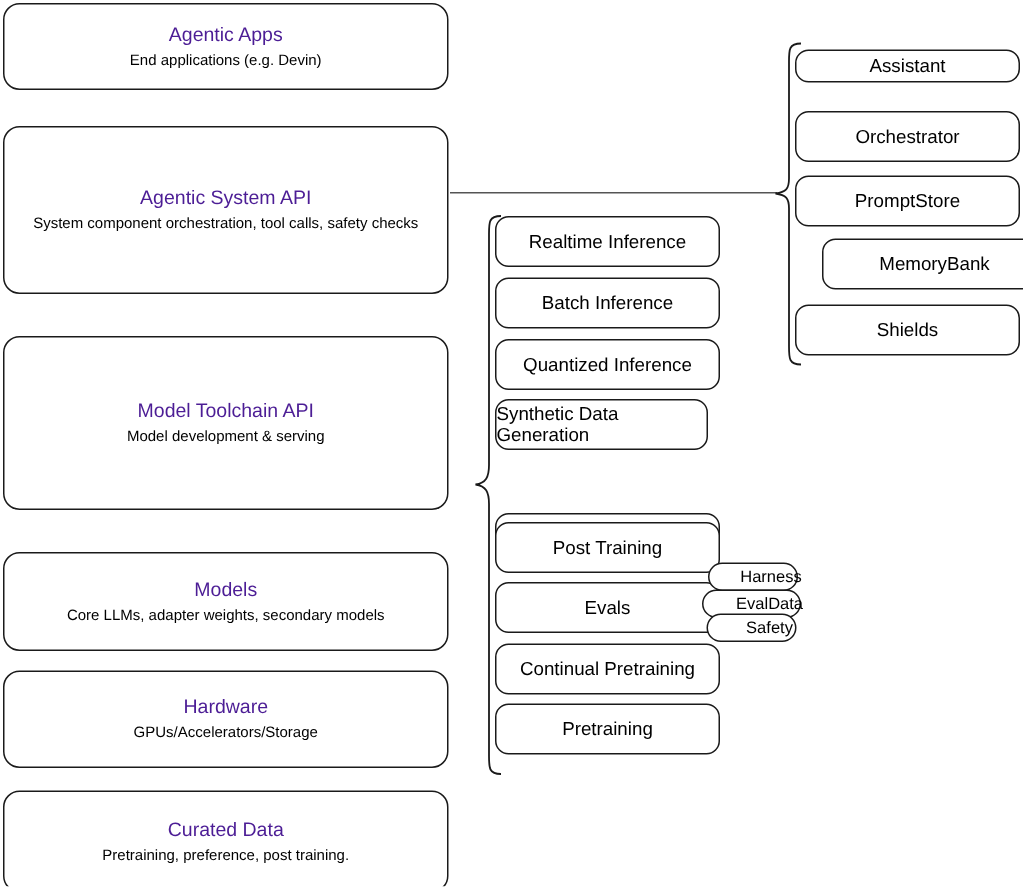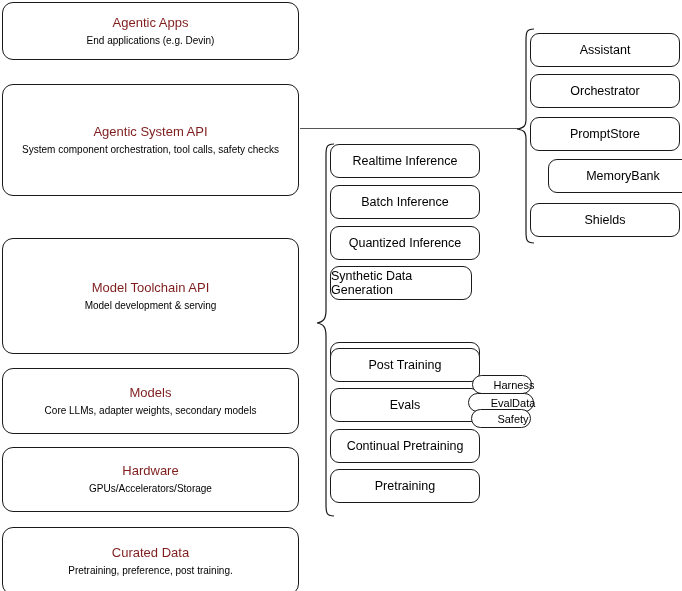--- a/index.html
+++ b/index.html
@@ -27,21 +27,21 @@
     background: #ffffff;
     display: flex;
     flex-direction: column;
     align-items: center;
     justify-content: center;
     text-align: center;
     line-height: 1.25;
   }
   .rbox .title {
     font-size: 13px;
-    color: #7f1d1d;
+    color: #4c1d95;
   }
   .rbox .sub {
     font-size: 10px;
     color: #000000;
     margin-top: 4px;
   }
   .chip {
     position: absolute;
     box-sizing: border-box;
     border: 1px solid #1a1a1a;
@@ -89,21 +89,21 @@
   <div class="rbox" style="left:2px; top:2px; width:297px; height:58px;">
     <div class="title">Agentic Apps</div>
     <div class="sub">End applications (e.g. Devin)</div>
   </div>
 
   <div class="rbox" style="left:2px; top:84px; width:297px; height:112px;">
     <div class="title">Agentic System API</div>
     <div class="sub">System component orchestration, tool calls, safety checks</div>
   </div>
 
-  <div class="rbox" style="left:2px; top:224px; width:297px; height:116px;margin-top:14px;">
+  <div class="rbox" style="left:2px; top:224px; width:297px; height:116px;">
     <div class="title">Model Toolchain API</div>
     <div class="sub">Model development &amp; serving</div>
   </div>
 
   <div class="rbox" style="left:2px; top:368px; width:297px; height:66px;">
     <div class="title">Models</div>
     <div class="sub">Core LLMs, adapter weights, secondary models</div>
   </div>
 
   <div class="rbox" style="left:2px; top:447px; width:297px; height:65px;">
@@ -169,21 +169,21 @@
   <svg class="brace-svg" style="left:514px; top:27px;" width="22" height="220">
     <path d="M 20 2
              C 12 2, 12 6, 12 14
              L 12 92
              C 12 99, 10 101, 3 102
              C 10 103, 12 105, 12 112
              L 12 204
              C 12 212, 12 216, 20 216"></path>
   </svg>
 
-  <div class="chip" style="left:530px; top:33px; width:150px; height:34px;">
+  <div class="chip" style="left:530px; top:33px; width:150px; height:22px;">
     <span>Assistant</span>
   </div>
   <div class="chip" style="left:530px; top:74px; width:150px; height:34px;">
     <span>Orchestrator</span>
   </div>
   <div class="chip" style="left:530px; top:117px; width:150px; height:34px;">
     <span>PromptStore</span>
   </div>
   <div class="chip" style="left:548px; top:159px; width:150px; height:34px;">
     <span>MemoryBank</span>

